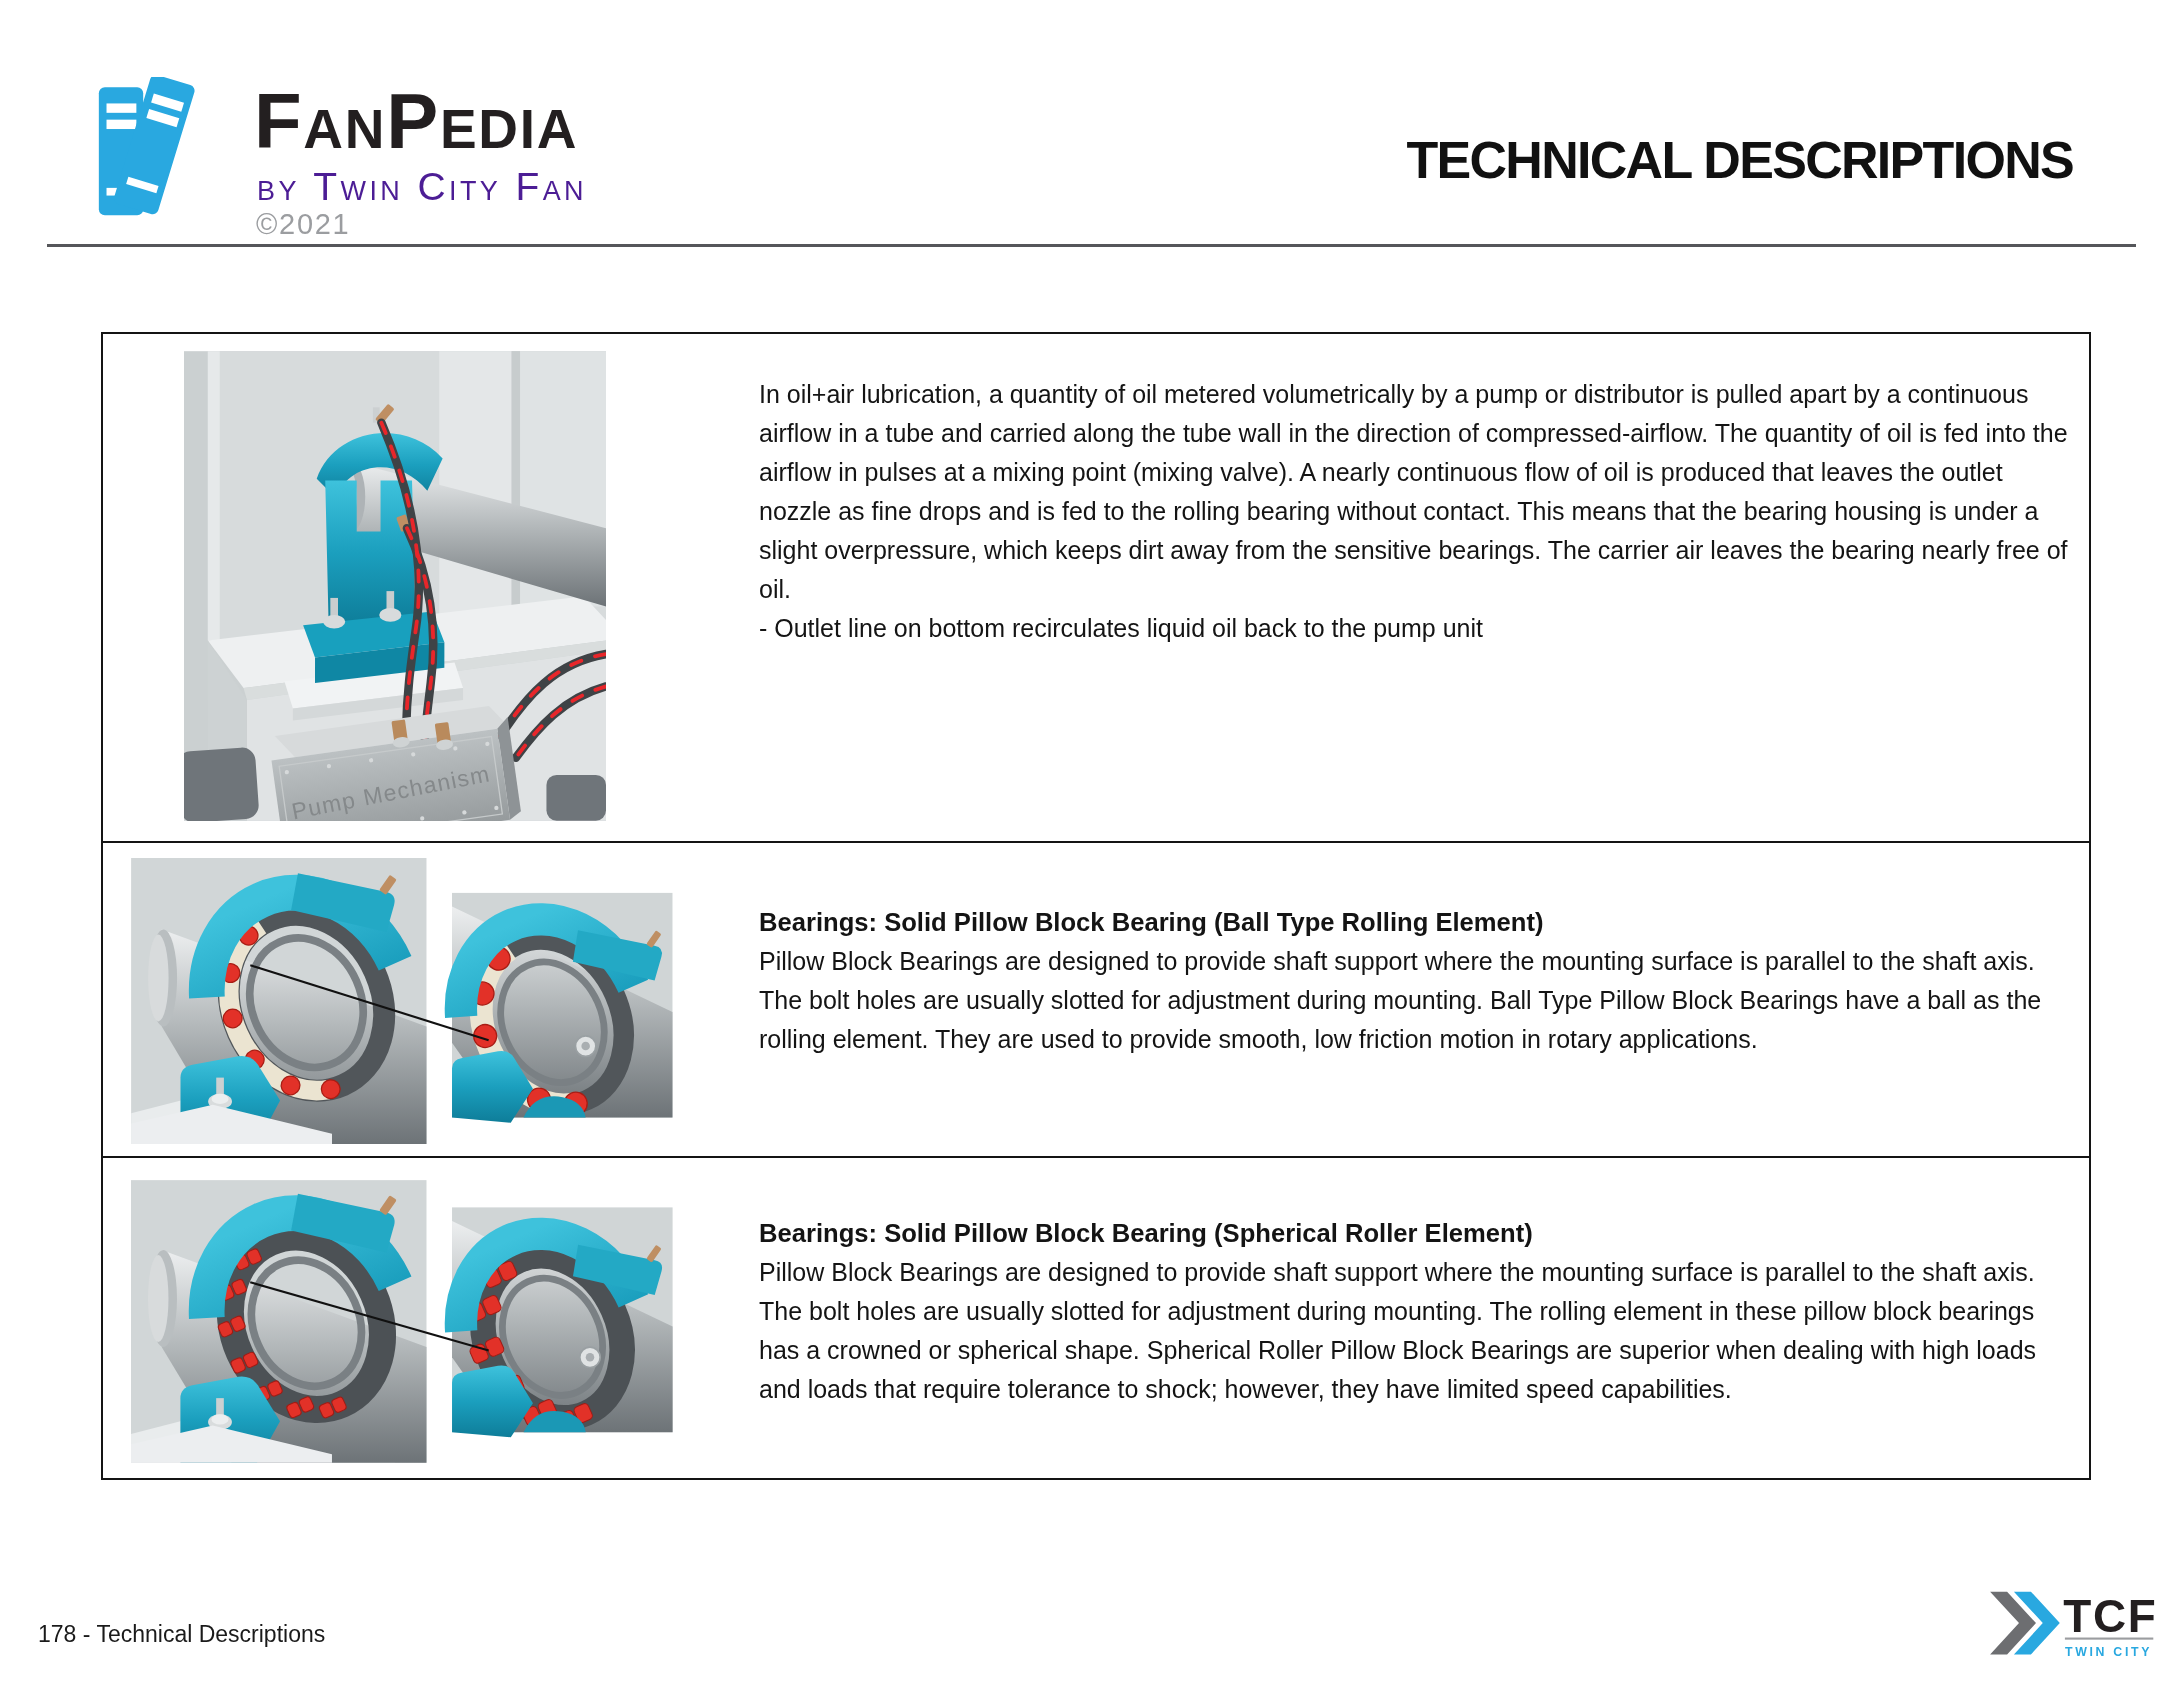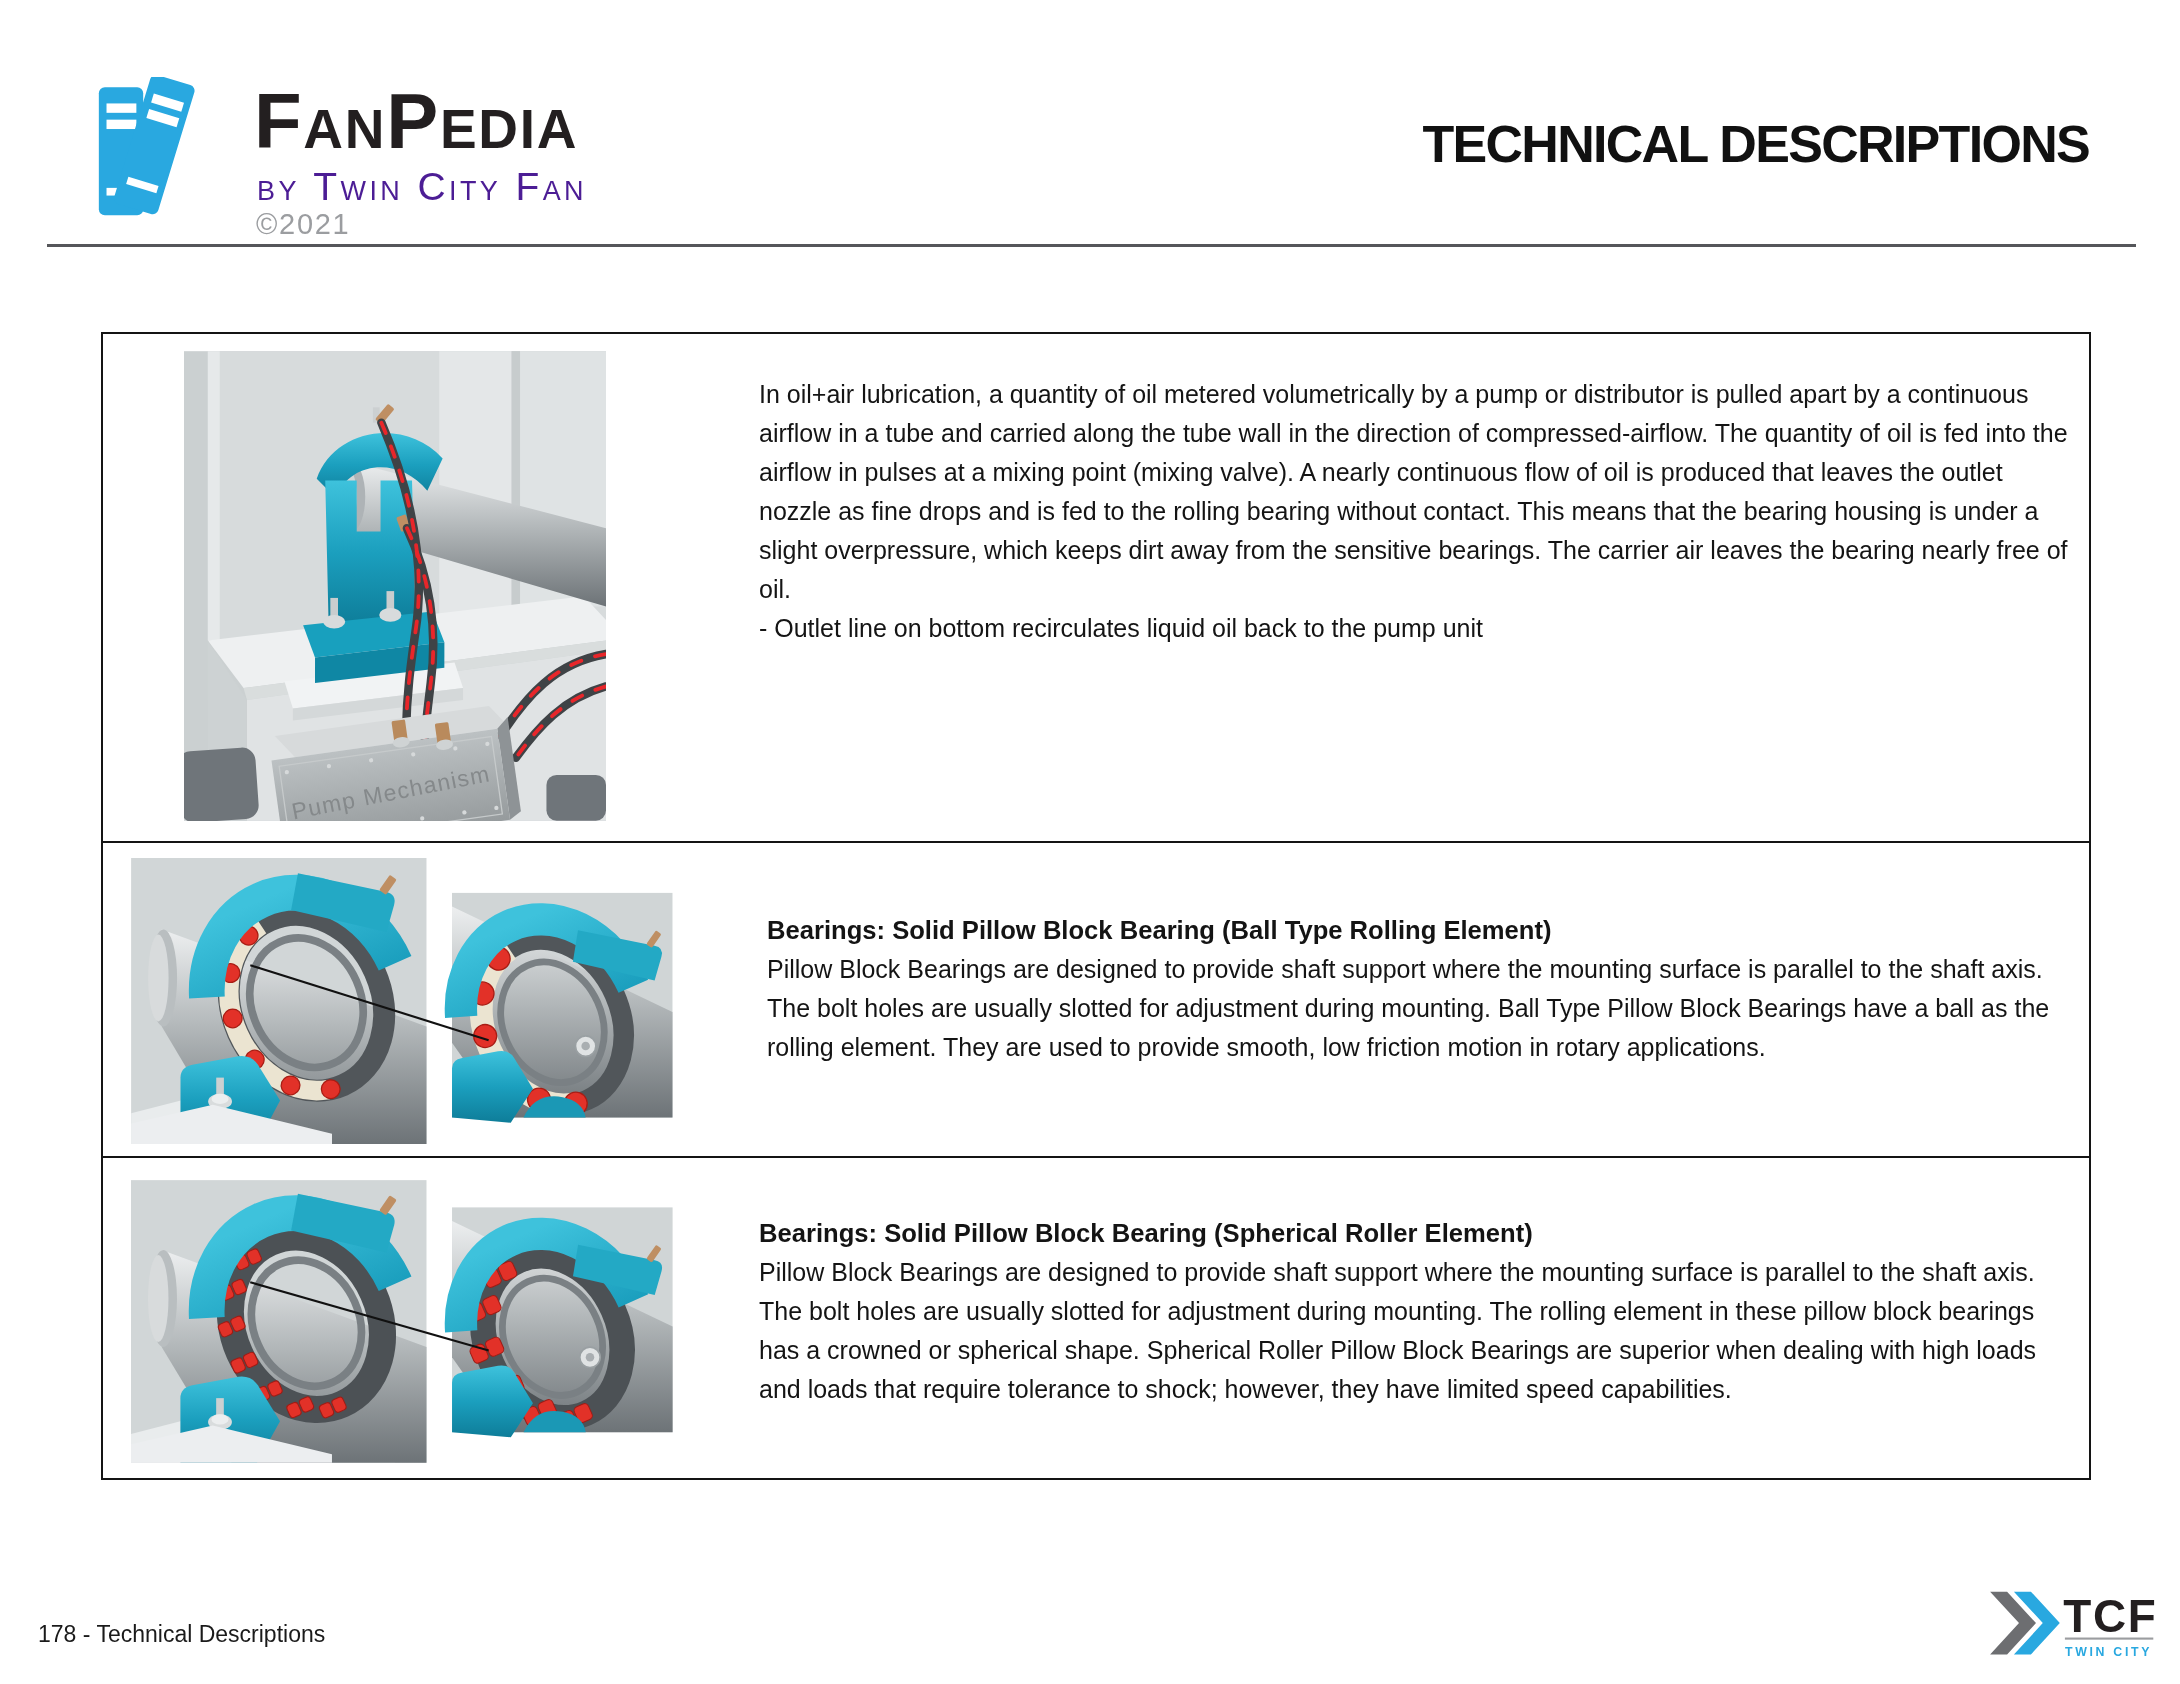--- a/index.html
+++ b/index.html
@@ -17,21 +17,21 @@
   .brand-byline {
     position:absolute; left:257px; top:167px;
     font-size:39px; font-weight:normal; font-variant:small-caps;
     letter-spacing:3.4px; color:#4c1d95; line-height:1;
   }
   .brand-copyright {
     position:absolute; left:256px; top:210px;
     font-size:29px; color:#9b9da0; letter-spacing:1.7px; line-height:1;
   }
   .page-title {
-    position:absolute; right:92px; top:118px; margin:0;
+    position:absolute; right:92px; top:118px; margin:16px;
     font-size:52px; font-weight:bold; letter-spacing:-1.7px; color:#111;
     line-height:1; white-space:nowrap;
   }
   .header-rule {
     position:absolute; left:47px; top:244px; width:2089px; height:2.6px;
     background:#55565a;
   }
   
   .content-box {
     position:absolute; left:101px; top:332px; width:1986px; height:1144px;
@@ -40,21 +40,21 @@
   .row { position:absolute; left:0; width:100%; box-sizing:border-box; }
   .row-1 { top:0; height:507px; }
   .row-2 { top:507px; height:315px; border-top:2.6px solid #141414; }
   .row-3 { top:822px; height:322px; border-top:2.6px solid #141414; }
   .fig { position:absolute; }
   .fig-1 { left:81px; top:17px; }
   .fig-2 { left:28px; top:15.3px; }
   .fig-3 { left:28px; top:22px; }
   .textcol { position:absolute; left:656px; width:1316px; }
   .textcol-1 { top:41px; }
-  .textcol-2 { top:68px;margin-left:8px; }
+  .textcol-2 { top:60px; }
   .textcol-3 { top:56px; }
   .sec-heading { margin:0; font-size:25.6px; font-weight:bold; line-height:39px; color:#141414; }
   .sec-body   { margin:0; font-size:25px; line-height:39px; color:#141414; }
   .sec-bullet { font-size:25px; line-height:39px; color:#141414; }
   
   .page-label {
     position:absolute; left:38px; top:1621px; font-size:23px; color:#1a1a1a;
   }
   .tcf-logo { position:absolute; left:1985px; top:1583px; }
   svg text { font-family:"Liberation Sans", sans-serif; }

